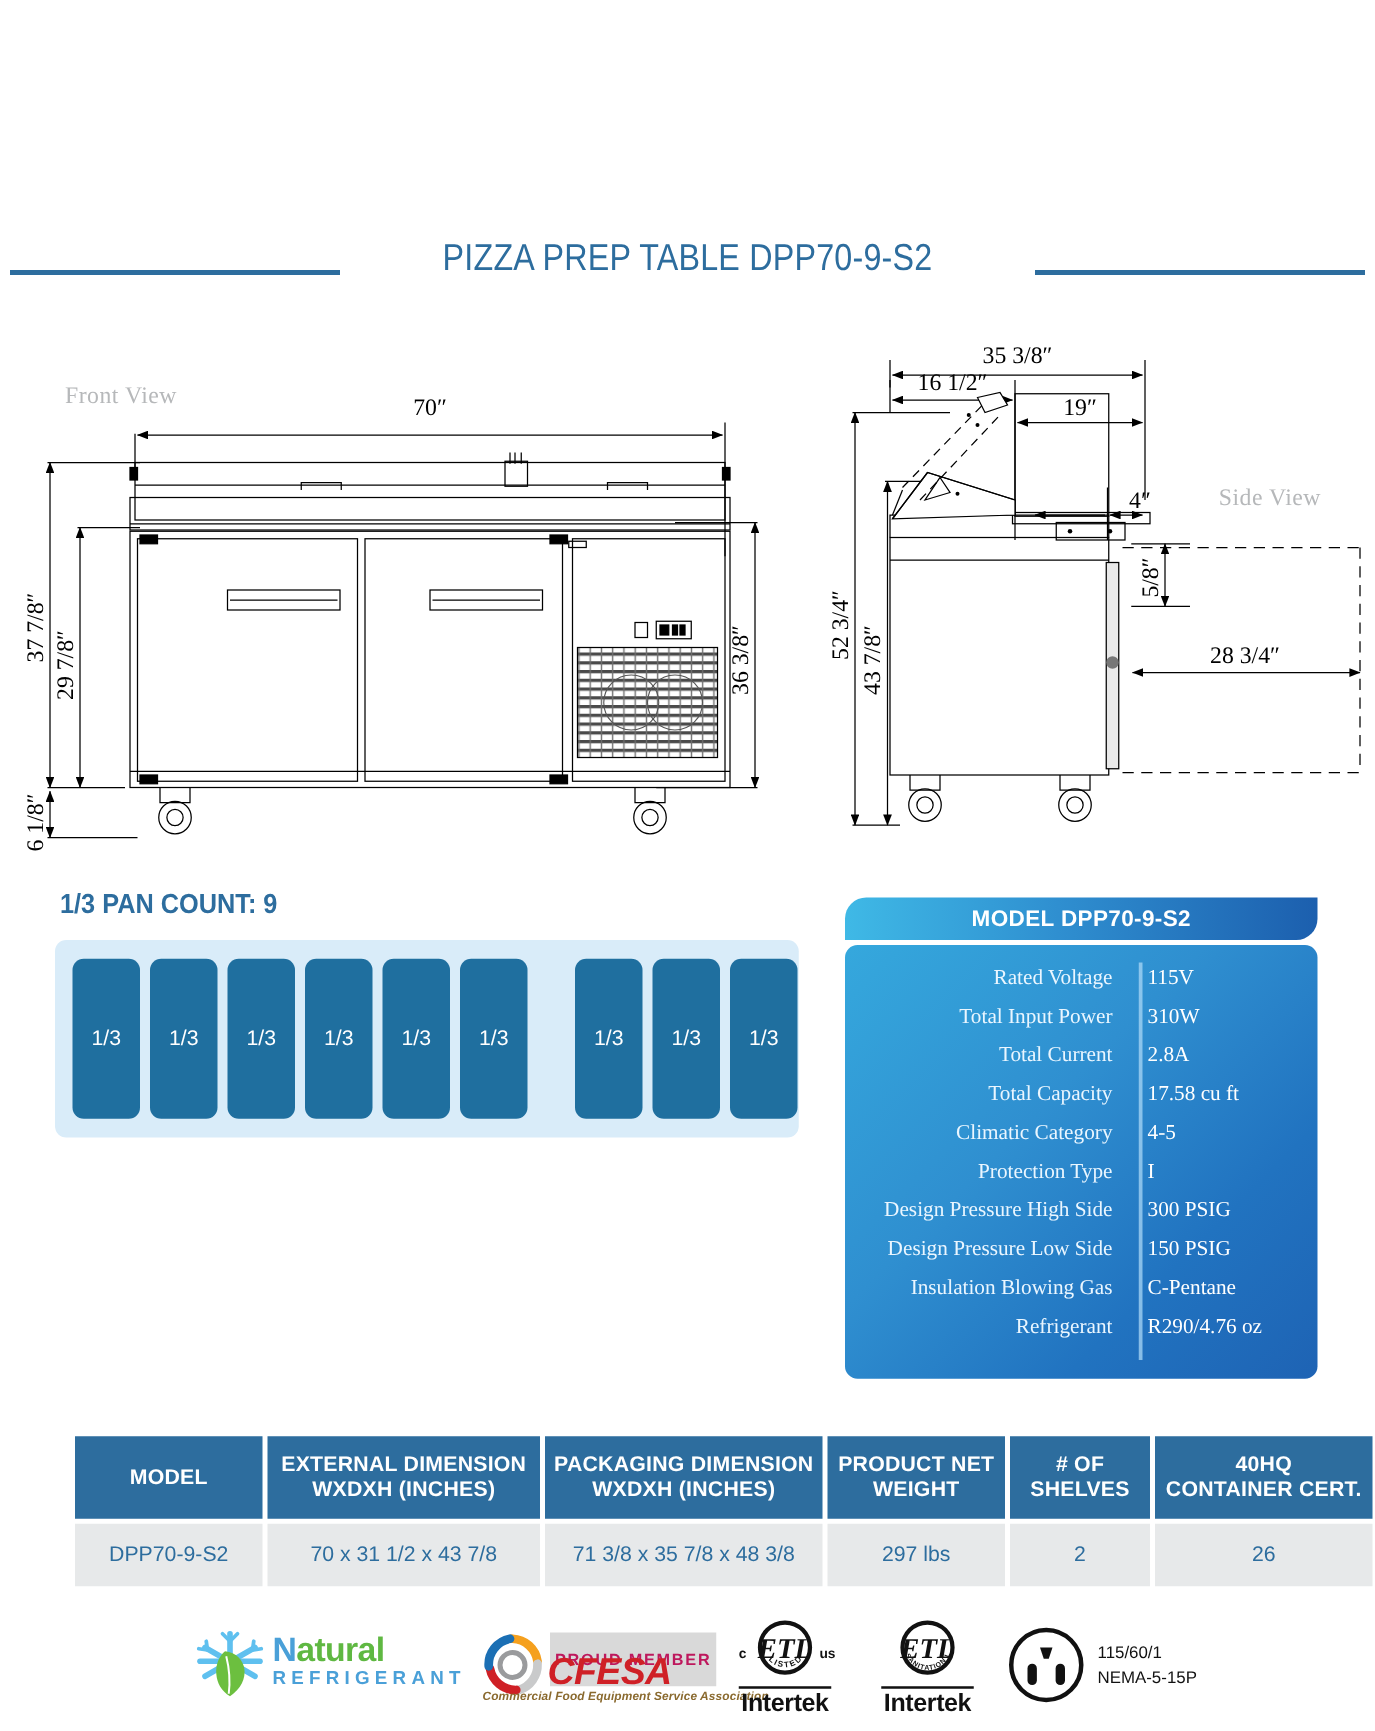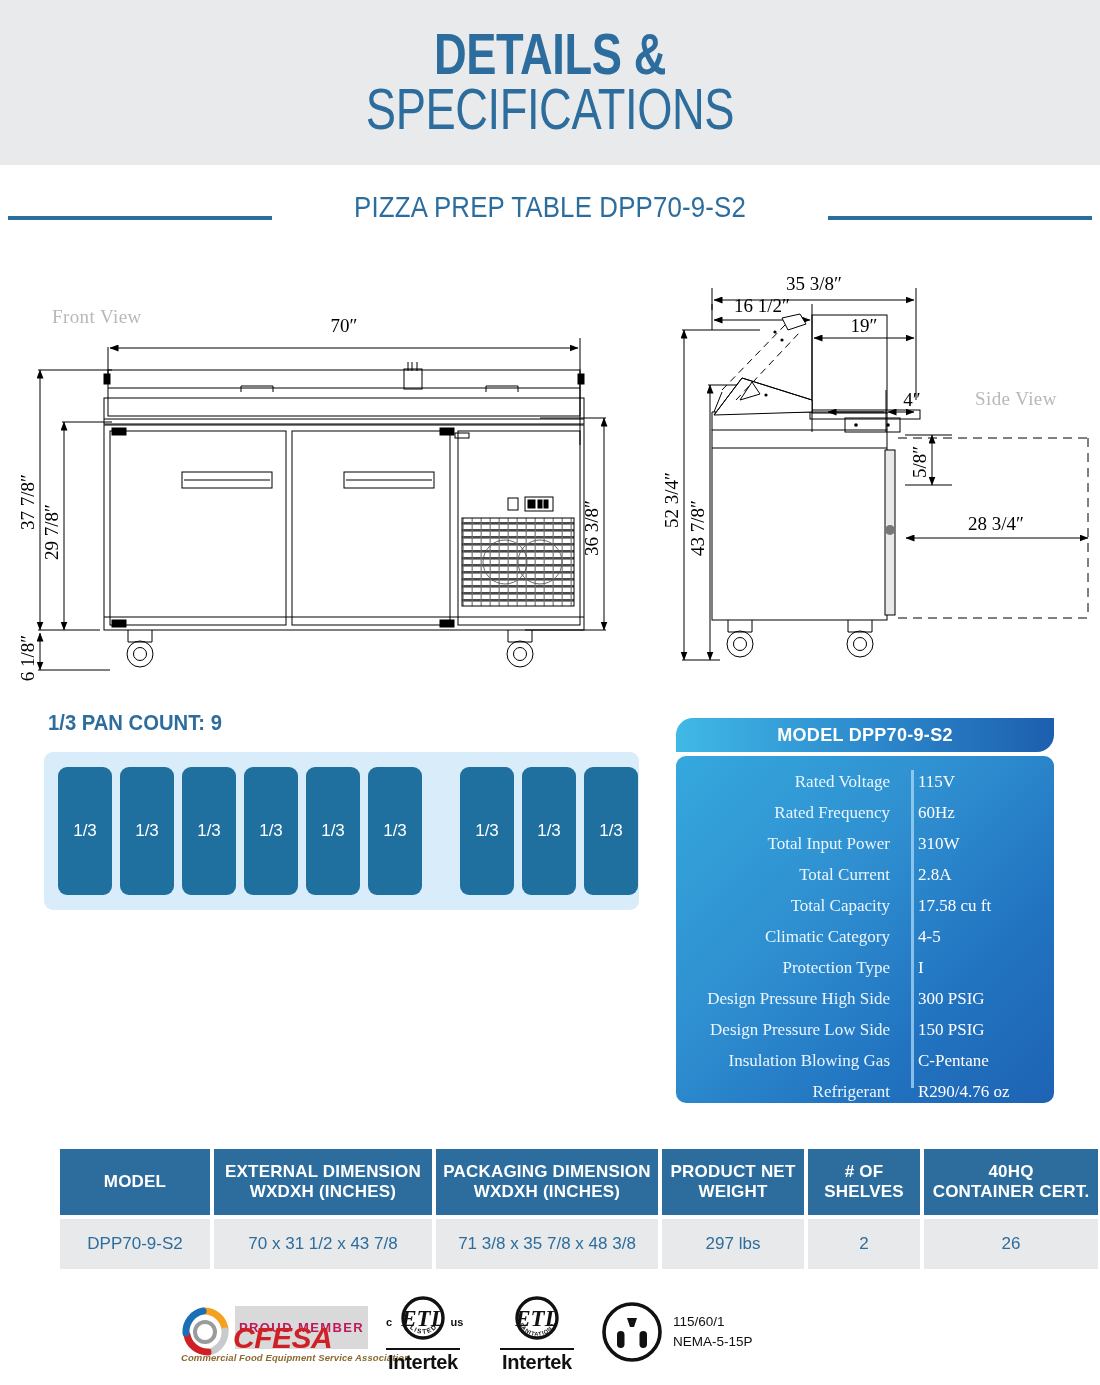--- a/index.html
+++ b/index.html
@@ -163,26 +163,20 @@
   .plug-logo{width:215px;height:62px;position:relative;margin-left:18px;display:flex;align-items:center;}
   .plug-text{margin-left:10px;font-size:13.5px;color:#111;line-height:1.5;}
 
   .nw{white-space:nowrap;}
 </style>
 </head>
 <body>
 
 <div class="page">
 
-  <div class="header-band">
-    <div class="header-title">
-      <span class="l1">DETAILS &amp;</span>
-      <span class="l2">SPECIFICATIONS</span>
-    </div>
-  </div>
 
   <div class="subtitle-row">
     <div class="rule left"></div>
     <div class="subtitle-text">PIZZA PREP TABLE DPP70-9-S2</div>
     <div class="rule right"></div>
   </div>
 
   <div class="drawing">
 
     <div class="viewlabel front">Front View</div>
@@ -377,24 +371,20 @@
     </div>
 
   <div class="spec-panel">
     <div class="spec-head">MODEL DPP70-9-S2</div>
     <div class="spec-body">
       <div class="spec-divider"></div>
       <div class="spec-rows" id="spec-rows">
           <div class="spec-row">
             <div class="spec-k">Rated  Voltage</div>
             <div class="spec-v">115V</div>
-          </div>
-          <div class="spec-row">
-            <div class="spec-k">Rated  Frequency</div>
-            <div class="spec-v">60Hz</div>
           </div>
           <div class="spec-row">
             <div class="spec-k">Total Input Power</div>
             <div class="spec-v">310W</div>
           </div>
           <div class="spec-row">
             <div class="spec-k">Total Current</div>
             <div class="spec-v">2.8A</div>
           </div>
           <div class="spec-row">
@@ -475,20 +465,41 @@
             <td class="nw">2</td>
             <td class="nw">26</td>
           </tr>
         </tbody>
     </table>
   </div>
 
   <div class="footer">
     <div class="footer-inner">
 
+      <div class="logo nat-logo">
+        <svg width="70" height="62" viewBox="0 0 70 62">
+          <g stroke="#5fc0ef" stroke-width="4.5" stroke-linecap="round" fill="none">
+            <line x1="34" y1="6" x2="34" y2="50"></line>
+            <line x1="14" y1="17" x2="54" y2="40"></line>
+            <line x1="14" y1="40" x2="54" y2="17"></line>
+            <line x1="10" y1="28" x2="58" y2="28"></line>
+          </g>
+          <g stroke="#5fc0ef" stroke-width="3" stroke-linecap="round" fill="none">
+            <path d="M34 12 L28 6 M34 12 L40 6"></path>
+            <path d="M16 19 L9 18 M16 19 L15 12"></path>
+            <path d="M52 19 L59 18 M52 19 L53 12"></path>
+          </g>
+          <path d="M30 20 C48 22 52 44 34 56 C20 48 20 28 30 20 Z" fill="#6cbf3f"></path>
+          <path d="M31 24 C34 36 34 46 33 54" stroke="#ffffff" stroke-width="1.6" fill="none"></path>
+        </svg>
+        <div class="nat-text">
+          <div class="nat-l1"><span class="cap">N</span><span>atural</span></div>
+          <div class="nat-l2">REFRIGERANT</div>
+        </div>
+      </div>
 
       <div class="logo cfesa-logo">
         <svg width="50" height="50" viewBox="0 0 50 50" style="position:absolute;left:0;top:6px;">
           <path d="M25 4 A21 21 0 0 1 45 22" stroke="#f5a01e" stroke-width="7" fill="none" stroke-linecap="round"></path>
           <path d="M45 24 A21 21 0 0 1 30 45" stroke="#c9cacb" stroke-width="7" fill="none" stroke-linecap="round"></path>
           <path d="M28 45 A21 21 0 0 1 7 28" stroke="#cf2026" stroke-width="7" fill="none" stroke-linecap="round"></path>
           <path d="M6 26 A21 21 0 0 1 23 4" stroke="#1b6fb4" stroke-width="7" fill="none" stroke-linecap="round"></path>
           <circle cx="25" cy="25" r="10" stroke="#9a9b9d" stroke-width="4" fill="none"></circle>
         </svg>
         <div class="cfesa-pm nw">PROUD MEMBER</div>

